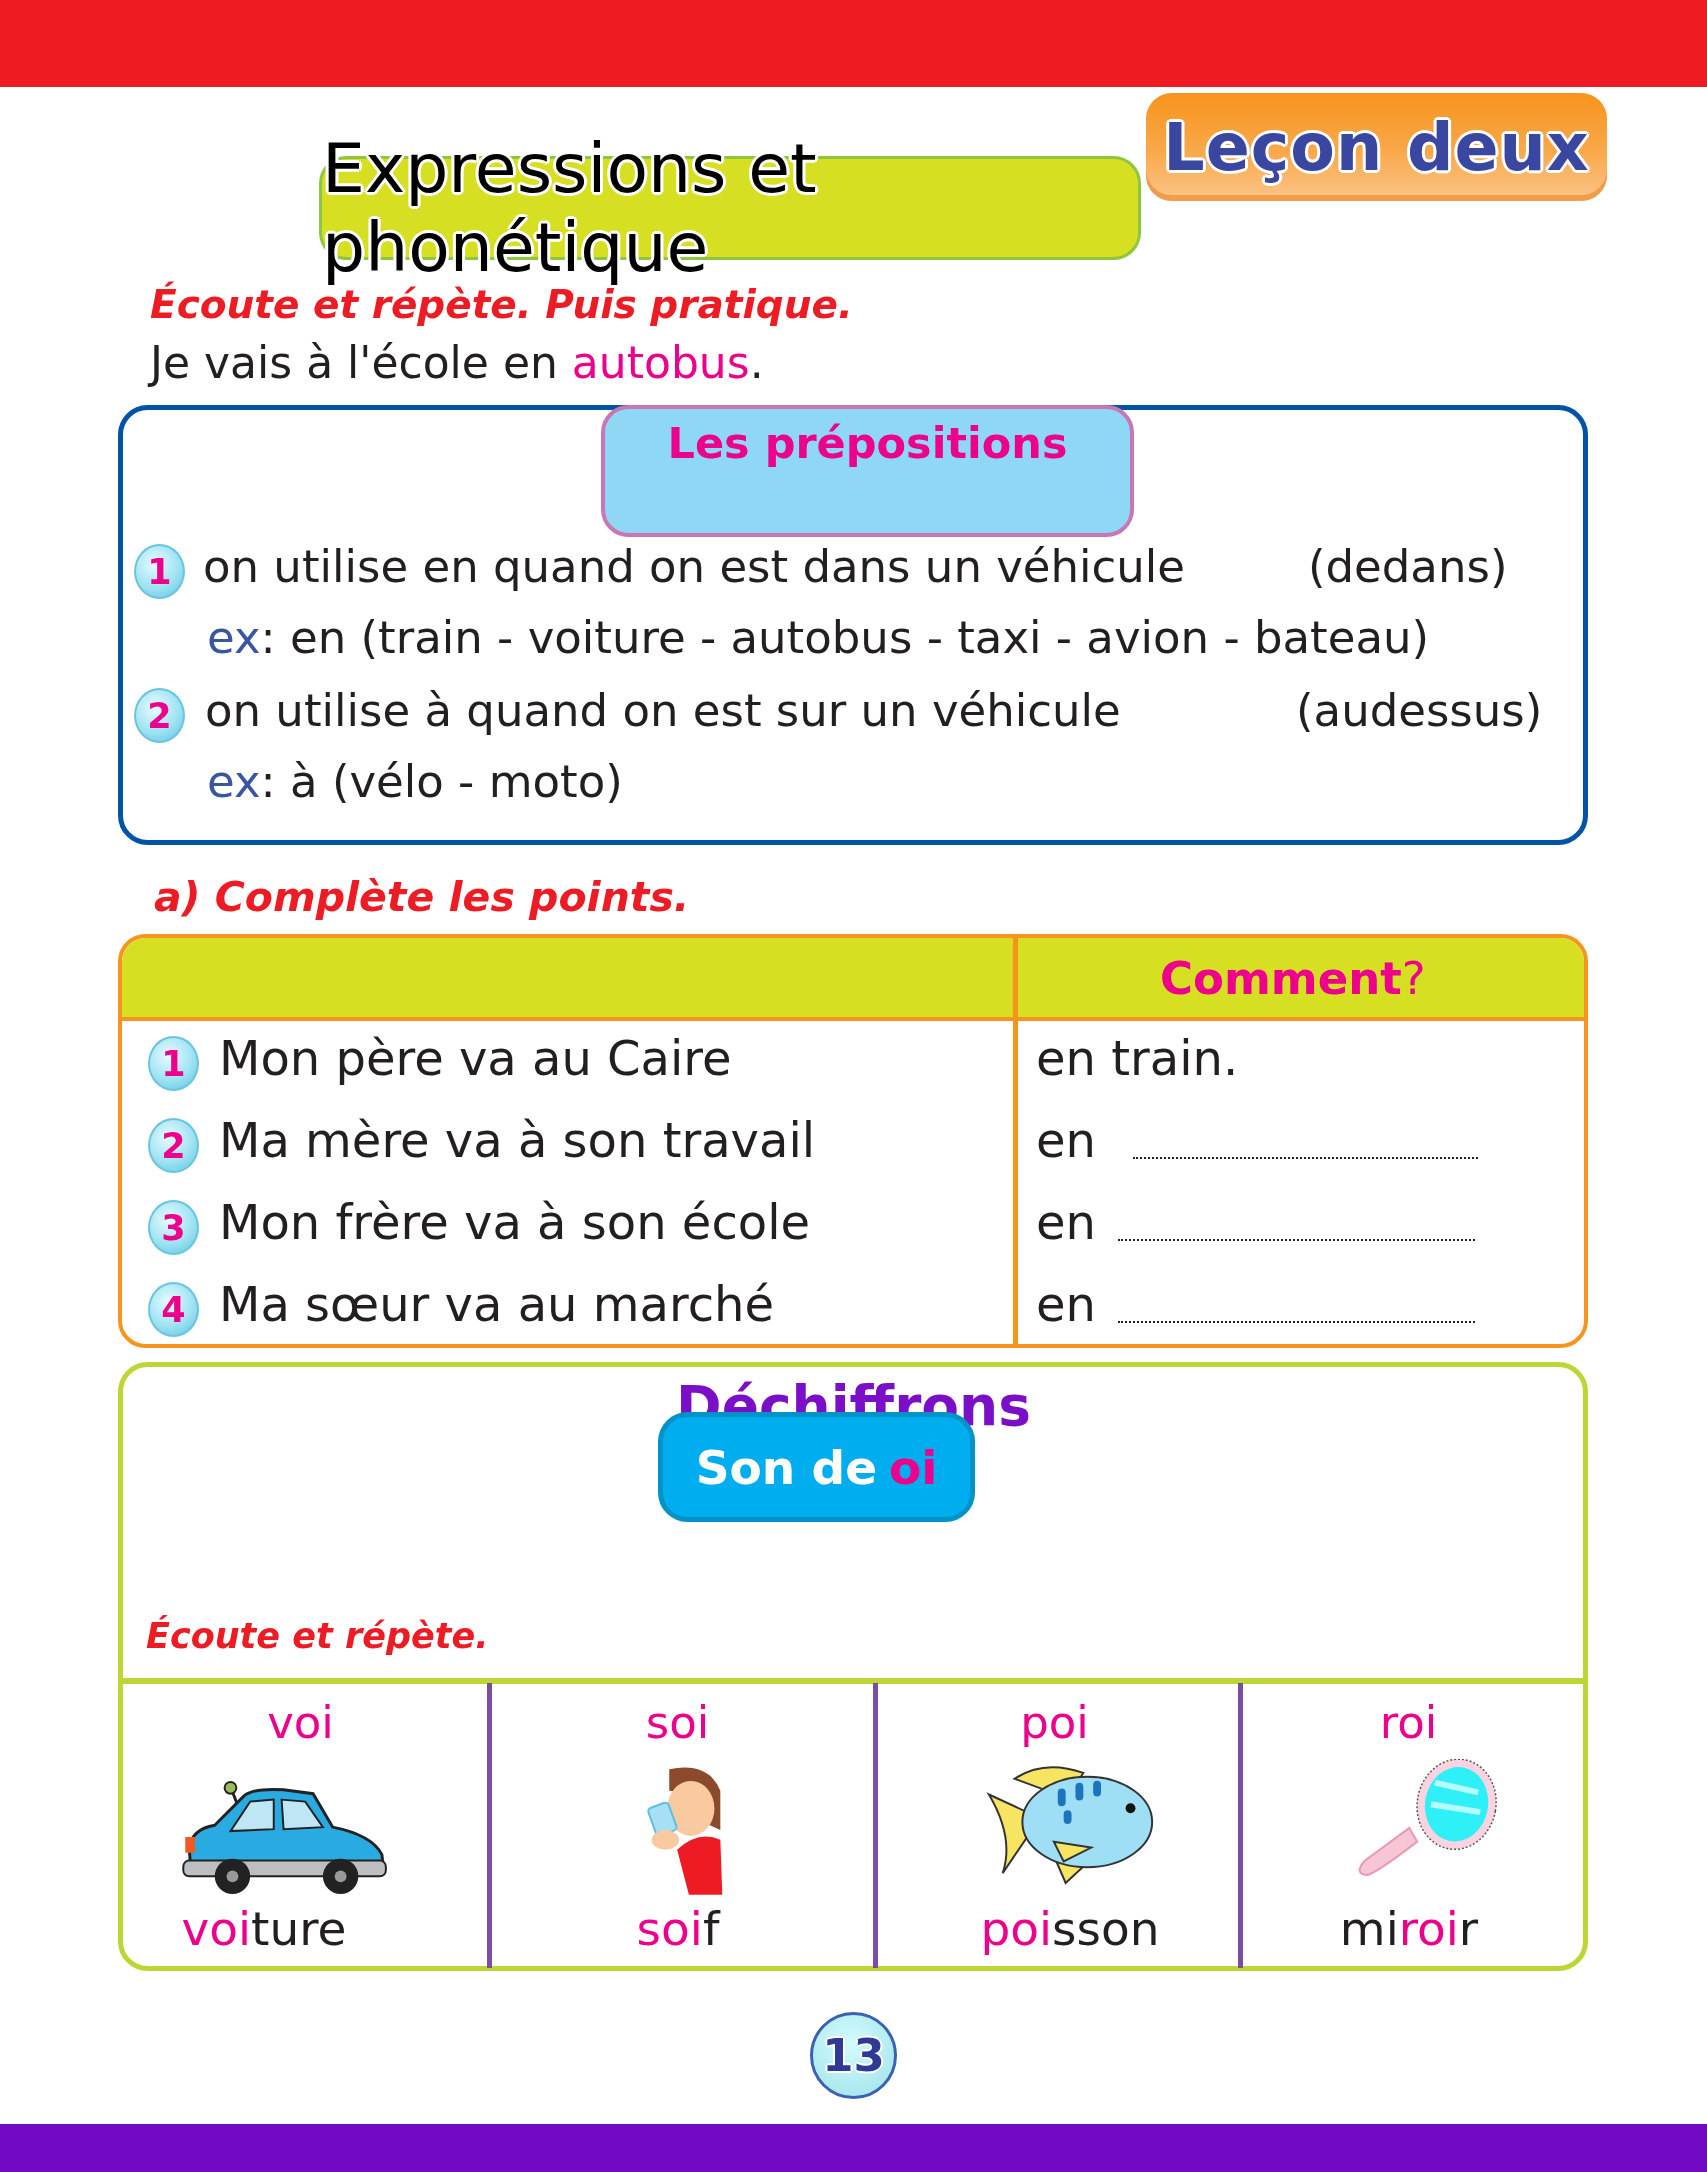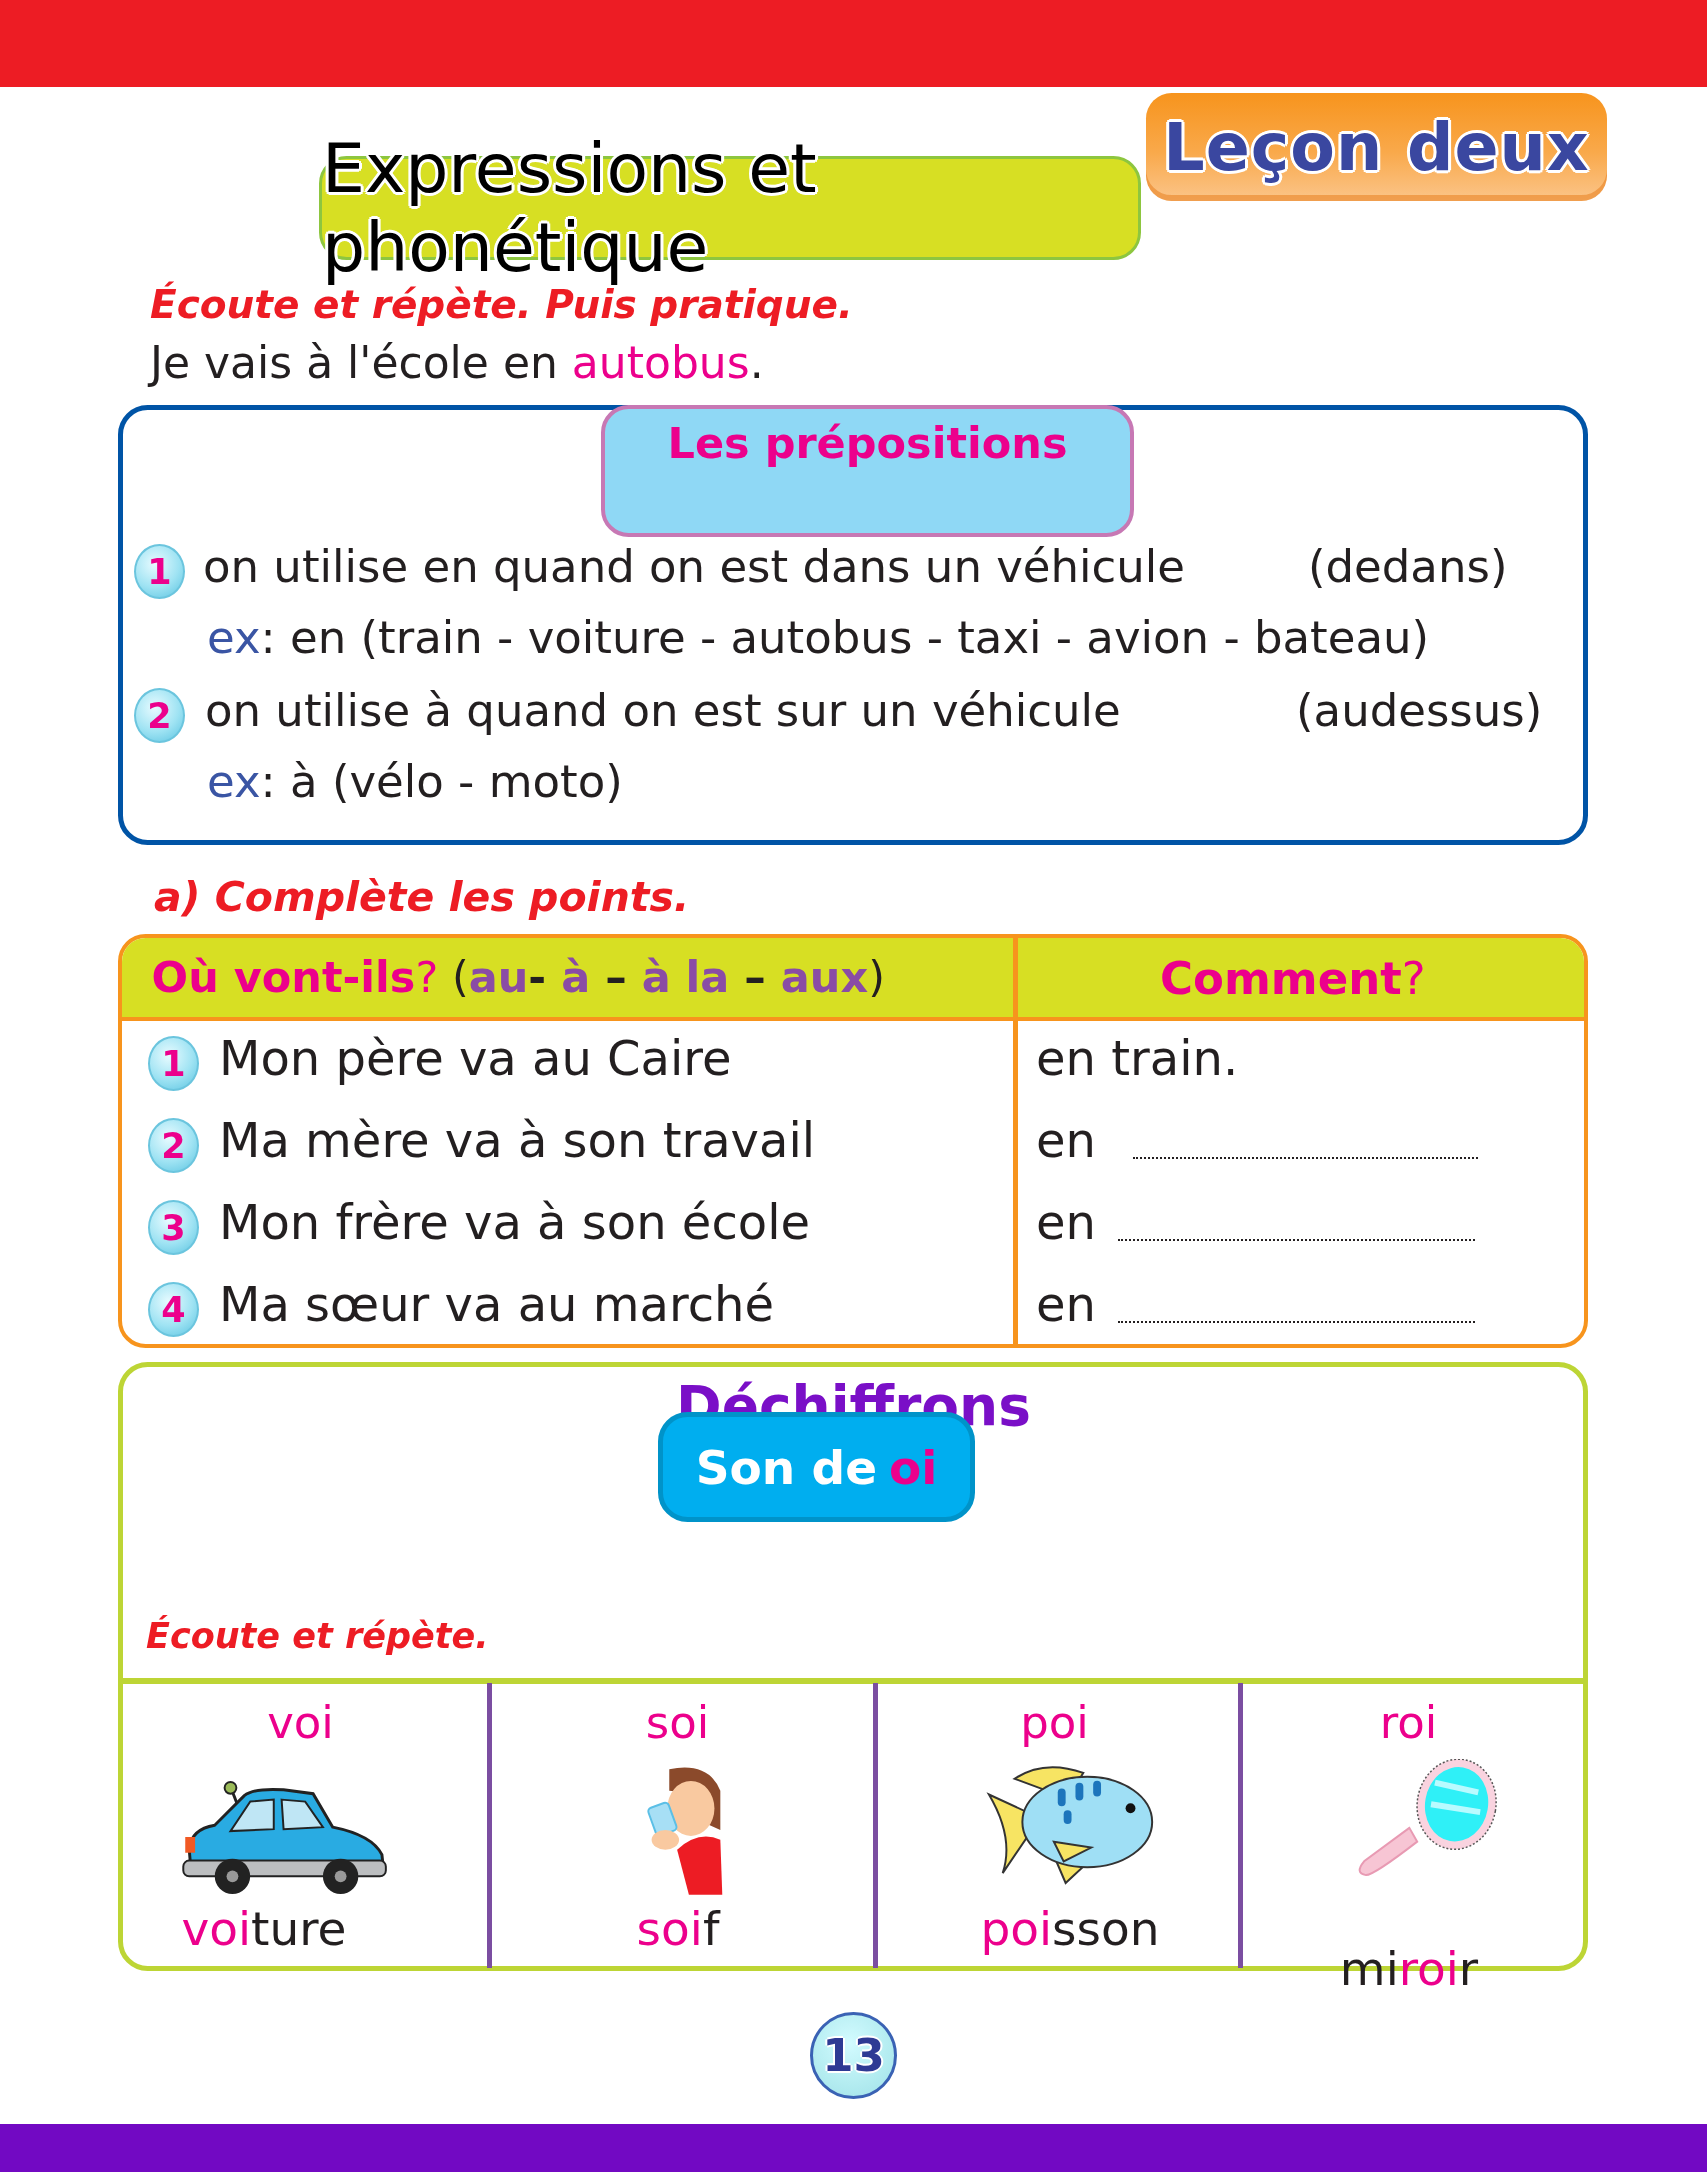--- a/index.html
+++ b/index.html
@@ -128,23 +128,20 @@
 <div class="prep-line" style="left:1296px;top:684px;">(audessus)</div>
 <div class="prep-line" style="left:207px;top:755px;">
   <span class="blue-ex">ex</span><span>: à (vélo - moto)</span>
 </div>
 
 <div class="red-instr" style="left:154px;top:873px;font-size:41px;">a) Complète les points.</div>
 
 <div class="ex-table">
   <div class="ex-head"></div>
   <div class="ex-divider"></div>
-  <div class="ex-head-left">
-    <span class="pink">Où vont-ils</span><span class="pink" style="font-weight:normal">?</span><span style="font-weight:normal">  (</span><span class="purple">au</span><span>- </span><span class="purple">à</span><span> – </span><span class="purple">à la</span><span> – </span><span class="purple">aux</span><span style="font-weight:normal">)</span>
-  </div>
   <div class="ex-head-right">
     <span>Comment</span><span style="font-weight:normal">?</span>
   </div>
 </div>
 
 <div class="num-badge" style="left:148px;top:1036px;">1</div>
 <div class="ex-row-text" style="left:219px;top:1030px;">Mon père va au Caire</div>
 <div class="ex-row-text" style="left:1036px;top:1030px;">en train.</div>
 
 <div class="num-badge" style="left:148px;top:1118px;">2</div>
@@ -224,20 +221,20 @@
   <span class="pink">poi</span><span>sson</span>
 </div>
 
 <div class="cell-syll" style="left:1310px;">roi</div>
 <svg style="position:absolute;left:1352px;top:1759px;" width="158" height="122" viewBox="0 0 160 124">
   <path d="M58 70 L12 104 Q2 116 14 118 Q22 118 66 84 Z" fill="#f7c5d4" stroke="#e89ab3" stroke-width="2"></path>
   <ellipse cx="106" cy="46" rx="40" ry="46" transform="rotate(10 106 46)" fill="#f9d3df" stroke="#555" stroke-width="1.5" stroke-dasharray="2 2"></ellipse>
   <ellipse cx="106" cy="46" rx="32" ry="38" transform="rotate(10 106 46)" fill="#2ff0f7"></ellipse>
   <path d="M84 24 L128 34 M80 46 L130 54" stroke="#b8fbff" stroke-width="6"></path>
 </svg>
-<div class="cell-word" style="left:1261px;margin-top:40px;">
+<div class="cell-word" style="left:1261px;">
   <span>mi</span><span class="pink">roi</span><span>r</span>
 </div>
 
 <div class="page-num">13</div>
 
 <div class="bottom-bar"></div>
 
 
 </body></html>

